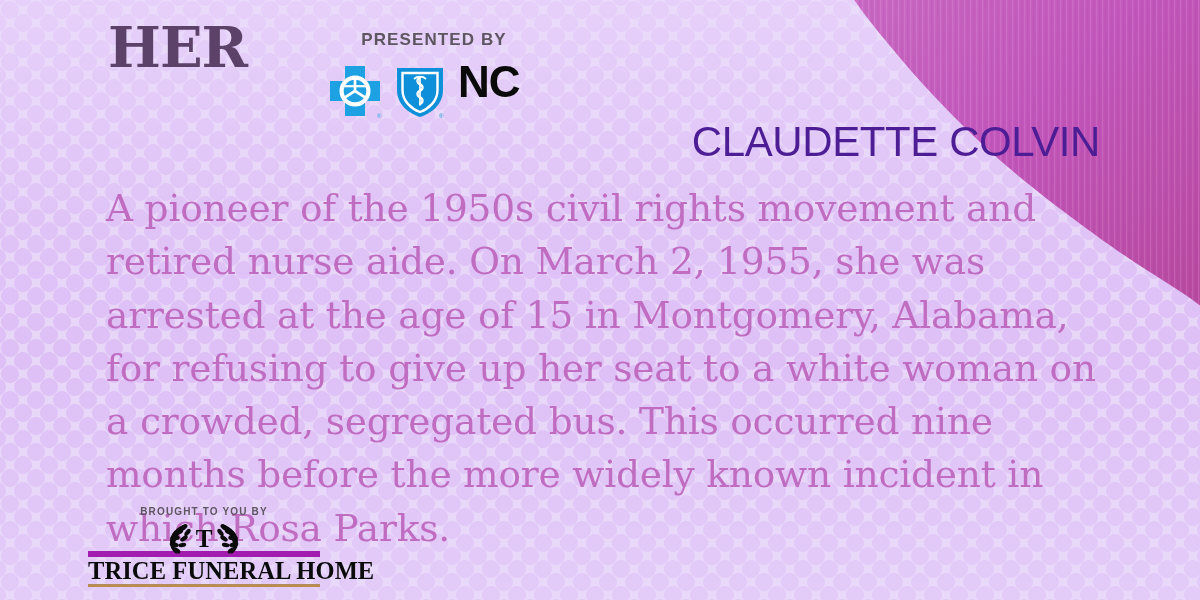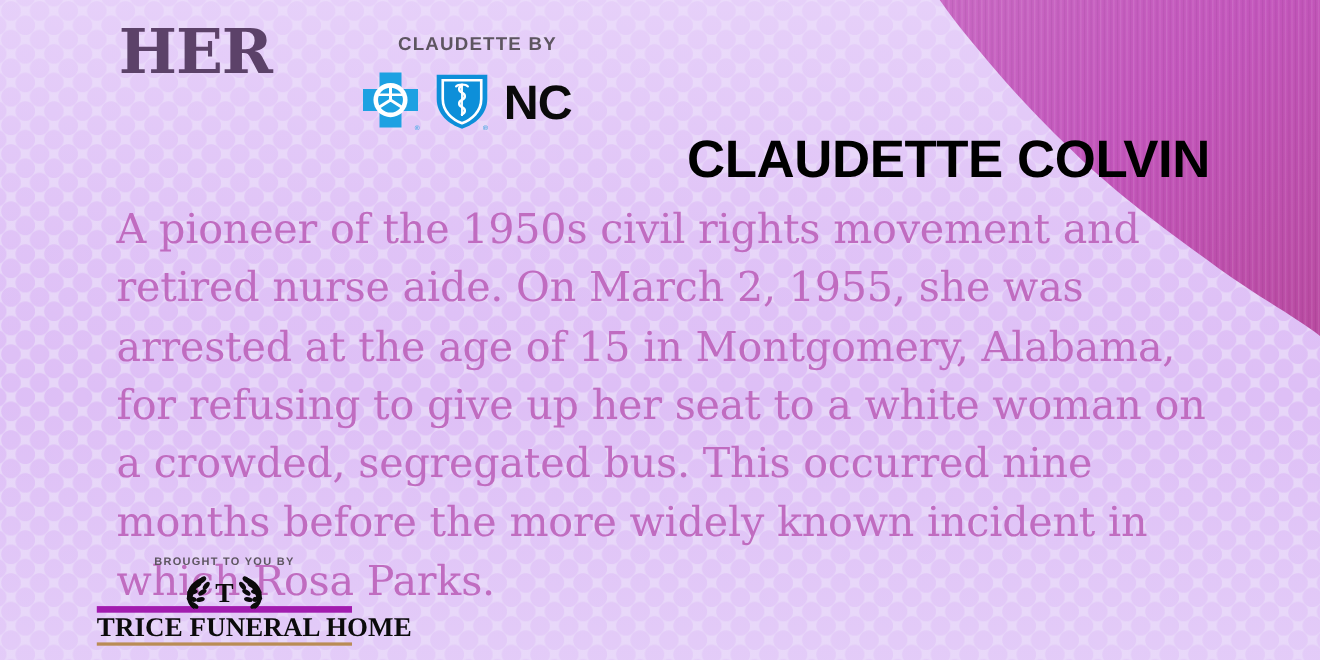--- a/index.html
+++ b/index.html
@@ -95,43 +95,42 @@
   .presented-label {
     font-size: 17px;
     font-weight: 700;
     letter-spacing: 1.1px;
     color: #5d5560;
     text-align: center;
     white-space: nowrap;
   }
   .bcbs-row {
     display: flex;
-    align-items: center;
     gap: 6px;
     margin-top: 10px;
     margin-left: -10px;
   }
   .bcbs-nc {
     font-size: 44px;
     font-weight: 700;
     color: #0a0a0a;
     letter-spacing: -1px;
     line-height: 1;
     margin-left: 4px;
   }
 
   
   .name-heading {
     position: absolute;
     right: 100px;
     top: 118px;
-    font-size: 48px;
-    font-weight: 700;
+    font-size: 42px;
+    font-weight: 400;
     letter-spacing: -0.4px;
-    color: #000000;
+    color: #4c1d95;
     white-space: nowrap;
     text-align: right;
   }
 
   
   .bio {
     position: absolute;
     left: 106px;
     top: 182px;
     width: 990px;
@@ -209,21 +208,21 @@
       <path d="M430,-10 L430,318 C410,300 372,280 330,250 C272,208 236,180 204,150
                C168,116 140,86 112,52 C92,28 78,10 66,-10 Z" fill="url(#blobTex)"></path>
     </svg>
   </div>
 
   <div class="her-logo">
     <span class="her">HER</span>
   </div>
 
   <div class="presented">
-    <div class="presented-label">CLAUDETTE BY</div>
+    <div class="presented-label">PRESENTED BY</div>
     <div class="bcbs-row">
 
       <span>
         <svg width="62" height="62" viewBox="0 0 62 62" aria-hidden="true">
           <path d="M21,6 H41 V21 H56 V41 H41 V56 H21 V41 H6 V21 H21 Z" fill="#1da1e2"></path>
           <circle cx="31" cy="31" r="15.5" fill="#ffffff"></circle>
           <circle cx="31" cy="31" r="12.4" fill="#1da1e2"></circle>
           <path d="M31,19.6 L31,31 M31,31 L21.3,37.1 M31,31 L40.7,37.1" stroke="#ffffff" stroke-width="2.7" fill="none" stroke-linecap="round"></path>
           <circle cx="31" cy="31" r="12.4" fill="none" stroke="#ffffff" stroke-width="2.2"></circle>
           <path d="M20.2,26.2 H41.8" stroke="#ffffff" stroke-width="2.2"></path>

